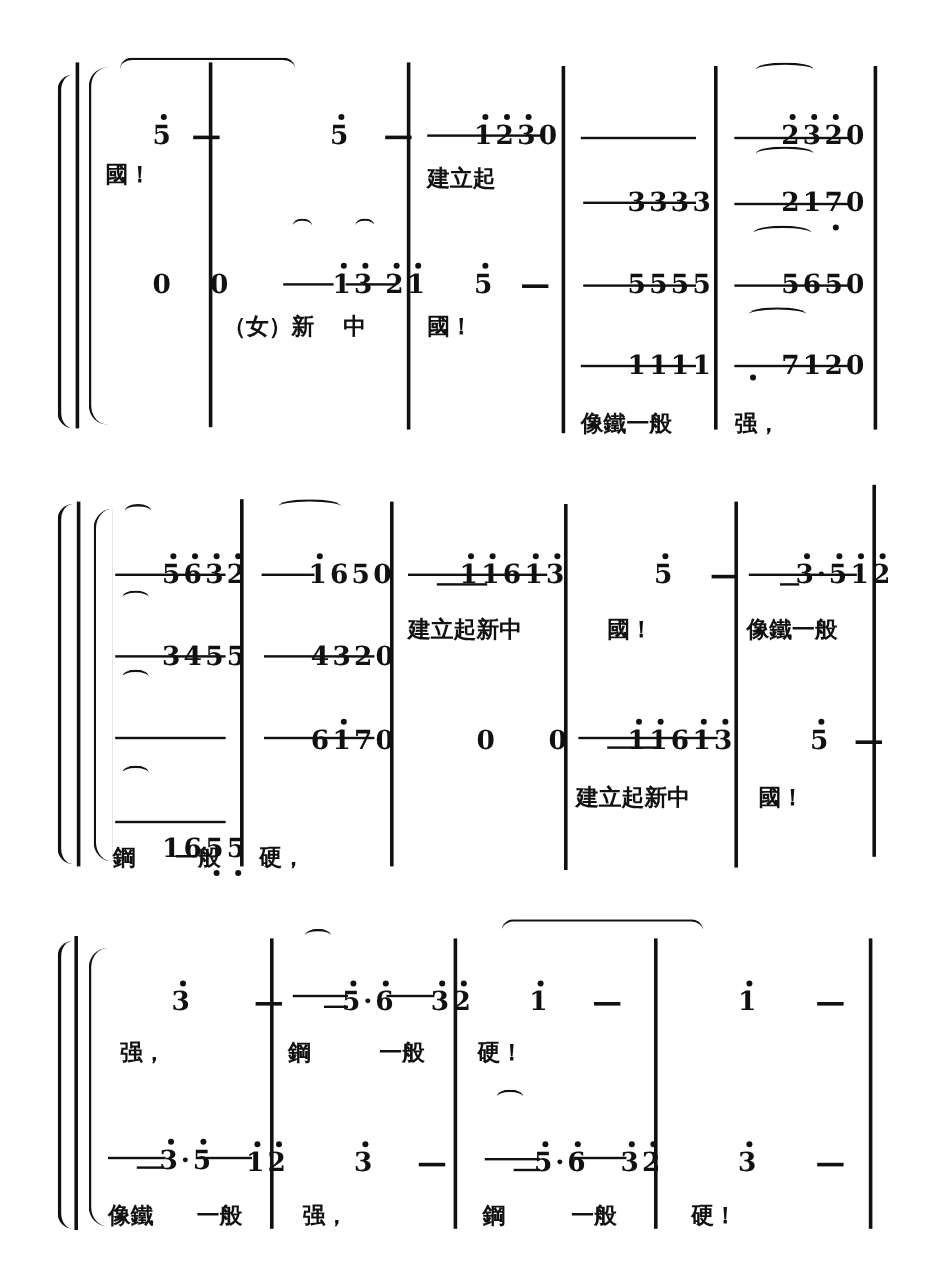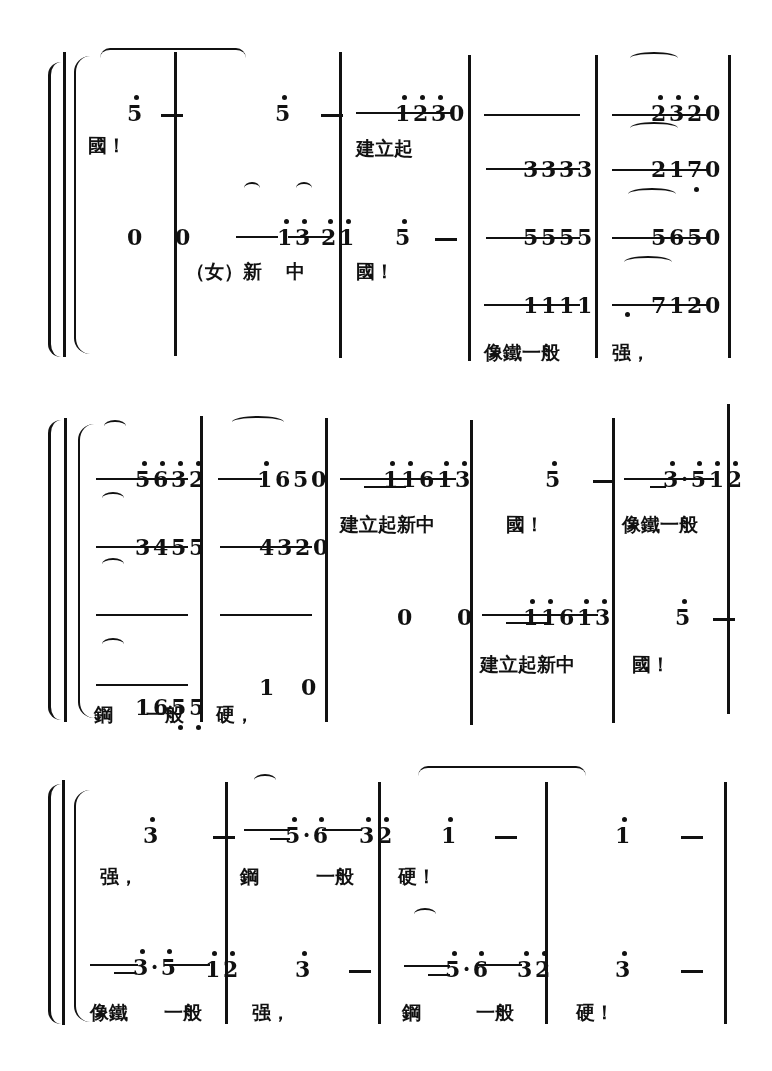--- a/index.html
+++ b/index.html
@@ -154,41 +154,41 @@
   <div class="notes" style="left:220px;top:508px;">
     <span class="note">4</span><span class="note">3</span><span class="note">2</span><span class="note">0</span>
   </div>
   <div class="uline" style="left:220px;top:546px;width:92px;"></div>
   <div class="lyric" style="left:340px;top:512px;">建立起新中</div>
   <div class="lyric" style="left:506px;top:512px;">國！</div>
   <div class="lyric" style="left:622px;top:512px;">像鐵一般</div>
 
   <div class="slur" style="left:102px;top:558px;width:22px;"></div>
   <div class="uline" style="left:96px;top:614px;width:92px;"></div>
+  <div class="notes" style="left:220px;top:578px;">
+    <span class="note">6</span><span class="note hi">1</span><span class="note">7</span><span class="note">0</span>
+  </div>
   <div class="uline" style="left:220px;top:614px;width:92px;"></div>
   <div class="notes" style="left:358px;top:578px;">
     <span class="note">0</span><span class="note" style="margin-left:42px;">0</span>
   </div>
   <div class="notes" style="left:484px;top:578px;">
     <span class="note hi">1</span><span class="note hi">1</span><span class="note">6</span><span class="note hi">1</span><span class="note hi">3</span>
   </div>
   <div class="uline" style="left:482px;top:614px;width:116px;"></div>
   <div class="uline" style="left:506px;top:622px;width:42px;"></div>
   <div class="notes" style="left:636px;top:578px;">
     <span class="note hi">5</span><span class="dash" style="margin-left:20px;"></span>
   </div>
 
   <div class="slur" style="left:102px;top:638px;width:22px;"></div>
   <div class="notes" style="left:96px;top:668px;">
     <span class="note">1</span><span class="note">6</span><span class="note lo">5</span><span class="note lo">5</span>
   </div>
   <div class="uline" style="left:96px;top:684px;width:92px;"></div>
-  <div class="notes" style="left:220px;top:648px;">
-    <span class="note">1</span><span class="note" style="margin-left:24px;">0</span>
-  </div>
   <div class="lyric" style="left:480px;top:652px;">建立起新中</div>
   <div class="lyric" style="left:632px;top:652px;">國！</div>
 
   <div class="lyric" style="left:94px;top:702px;">鋼</div>
   <div class="lyric" style="left:146px;top:702px;">一般</div>
   <div class="lyric" style="left:216px;top:702px;">硬，</div>
 </div>
 
 <div class="system" style="top:0;height:1071px;">
   <div class="bracket-outer" style="left:48px;top:784px;height:240px;"></div>

